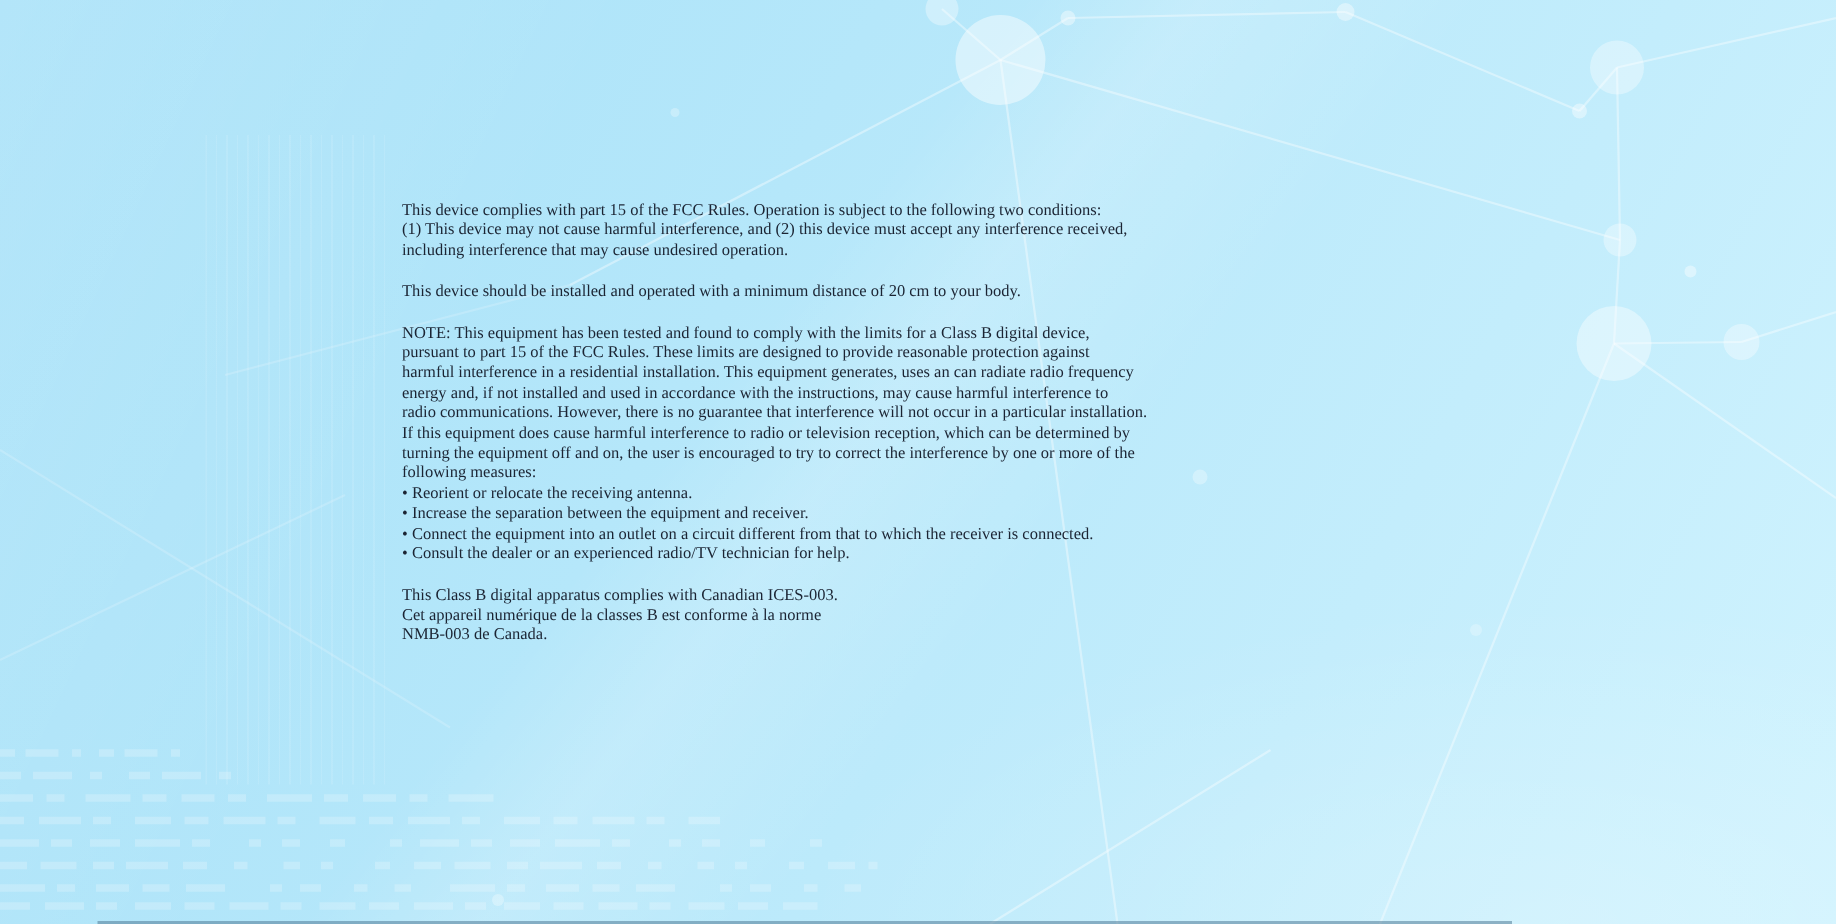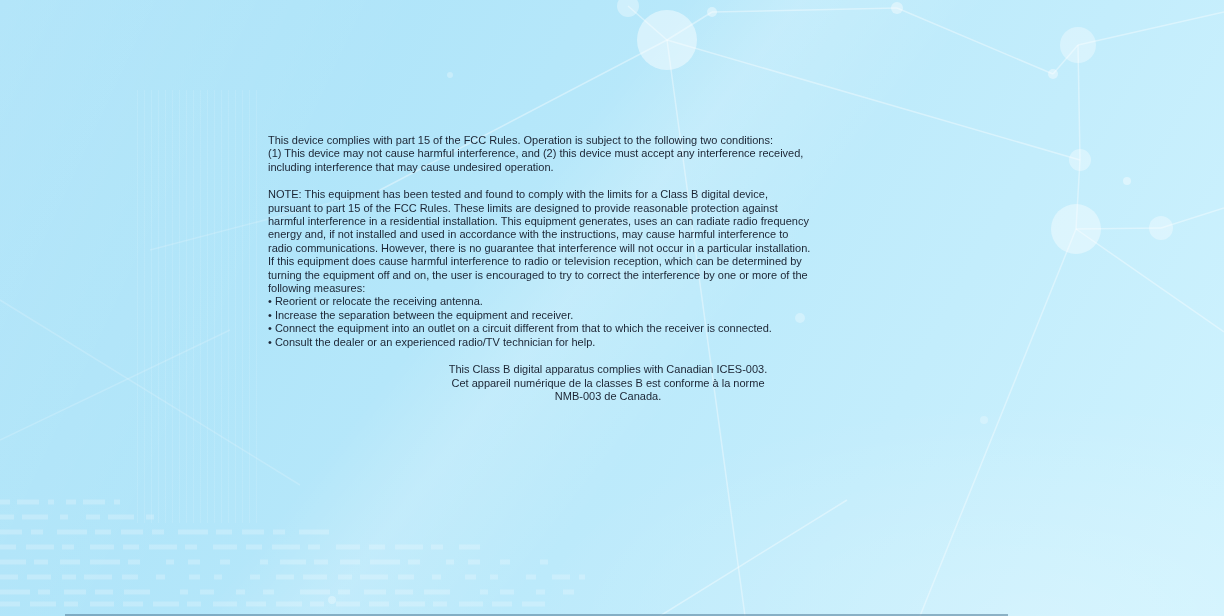--- a/index.html
+++ b/index.html
@@ -5,21 +5,21 @@
   html, body {
     margin: 0;
     padding: 0;
   }
   .page {
     position: relative;
     width: 1224px;
     height: 616px;
     overflow: hidden;
     background: linear-gradient(118deg, #a7e1f8 0%, #b5e7fa 38%, #c3edfc 72%, #d0f3fe 100%);
-    font-family: Liberation Sans, sans-serif;
+    font-family: Liberation Serif, serif;
   }
   
   .page::before {
     content: "";
     position: absolute;
     inset: 0;
     background:
       linear-gradient(128deg, rgba(255,255,255,0) 40%, rgba(255,255,255,0.16) 47%, rgba(255,255,255,0) 58%),
       linear-gradient(115deg, rgba(255,255,255,0.14) 0%, rgba(255,255,255,0) 28%),
       radial-gradient(60% 50% at 85% 100%, rgba(255,255,255,0.18), rgba(255,255,255,0) 70%);
@@ -50,21 +50,20 @@
     color: #1b2433;
     font-size: 11px;
     line-height: 13.4px;
   }
   .notice p {
     margin: 0 0 14px 0;
     white-space: pre-line;
   }
   .notice p:last-child {
     margin-bottom: 0;
-    text-align: center;
   }
   .bottom-rule {
     position: absolute;
     left: 65px;
     bottom: 0;
     width: 943px;
     height: 2px;
     background: rgba(82, 124, 152, 0.55);
   }
 </style>
@@ -125,20 +124,21 @@
       <line x1="0" y1="604" x2="545" y2="604" stroke-dasharray="20 10 26 8 14 12 24 9"></line>
     </g>
   </svg>
 
   <div class="stripes"></div>
 
   <main class="notice">
     <p>This device complies with part 15 of the FCC Rules. Operation is subject to the following two conditions:
 (1) This device may not cause harmful interference, and (2) this device must accept any interference received,
 including interference that may cause undesired operation.</p>
+    <p>This device should be installed and operated with a minimum distance of 20 cm to your body.</p>
     <p>NOTE: This equipment has been tested and found to comply with the limits for a Class B digital device,
 pursuant to part 15 of the FCC Rules. These limits are designed to provide reasonable protection against
 harmful interference in a residential installation. This equipment generates, uses an can radiate radio frequency
 energy and, if not installed and used in accordance with the instructions, may cause harmful interference to
 radio communications. However, there is no guarantee that interference will not occur in a particular installation.
 If this equipment does cause harmful interference to radio or television reception, which can be determined by
 turning the equipment off and on, the user is encouraged to try to correct the interference by one or more of the
 following measures:
 • Reorient or relocate the receiving antenna.
 • Increase the separation between the equipment and receiver.

